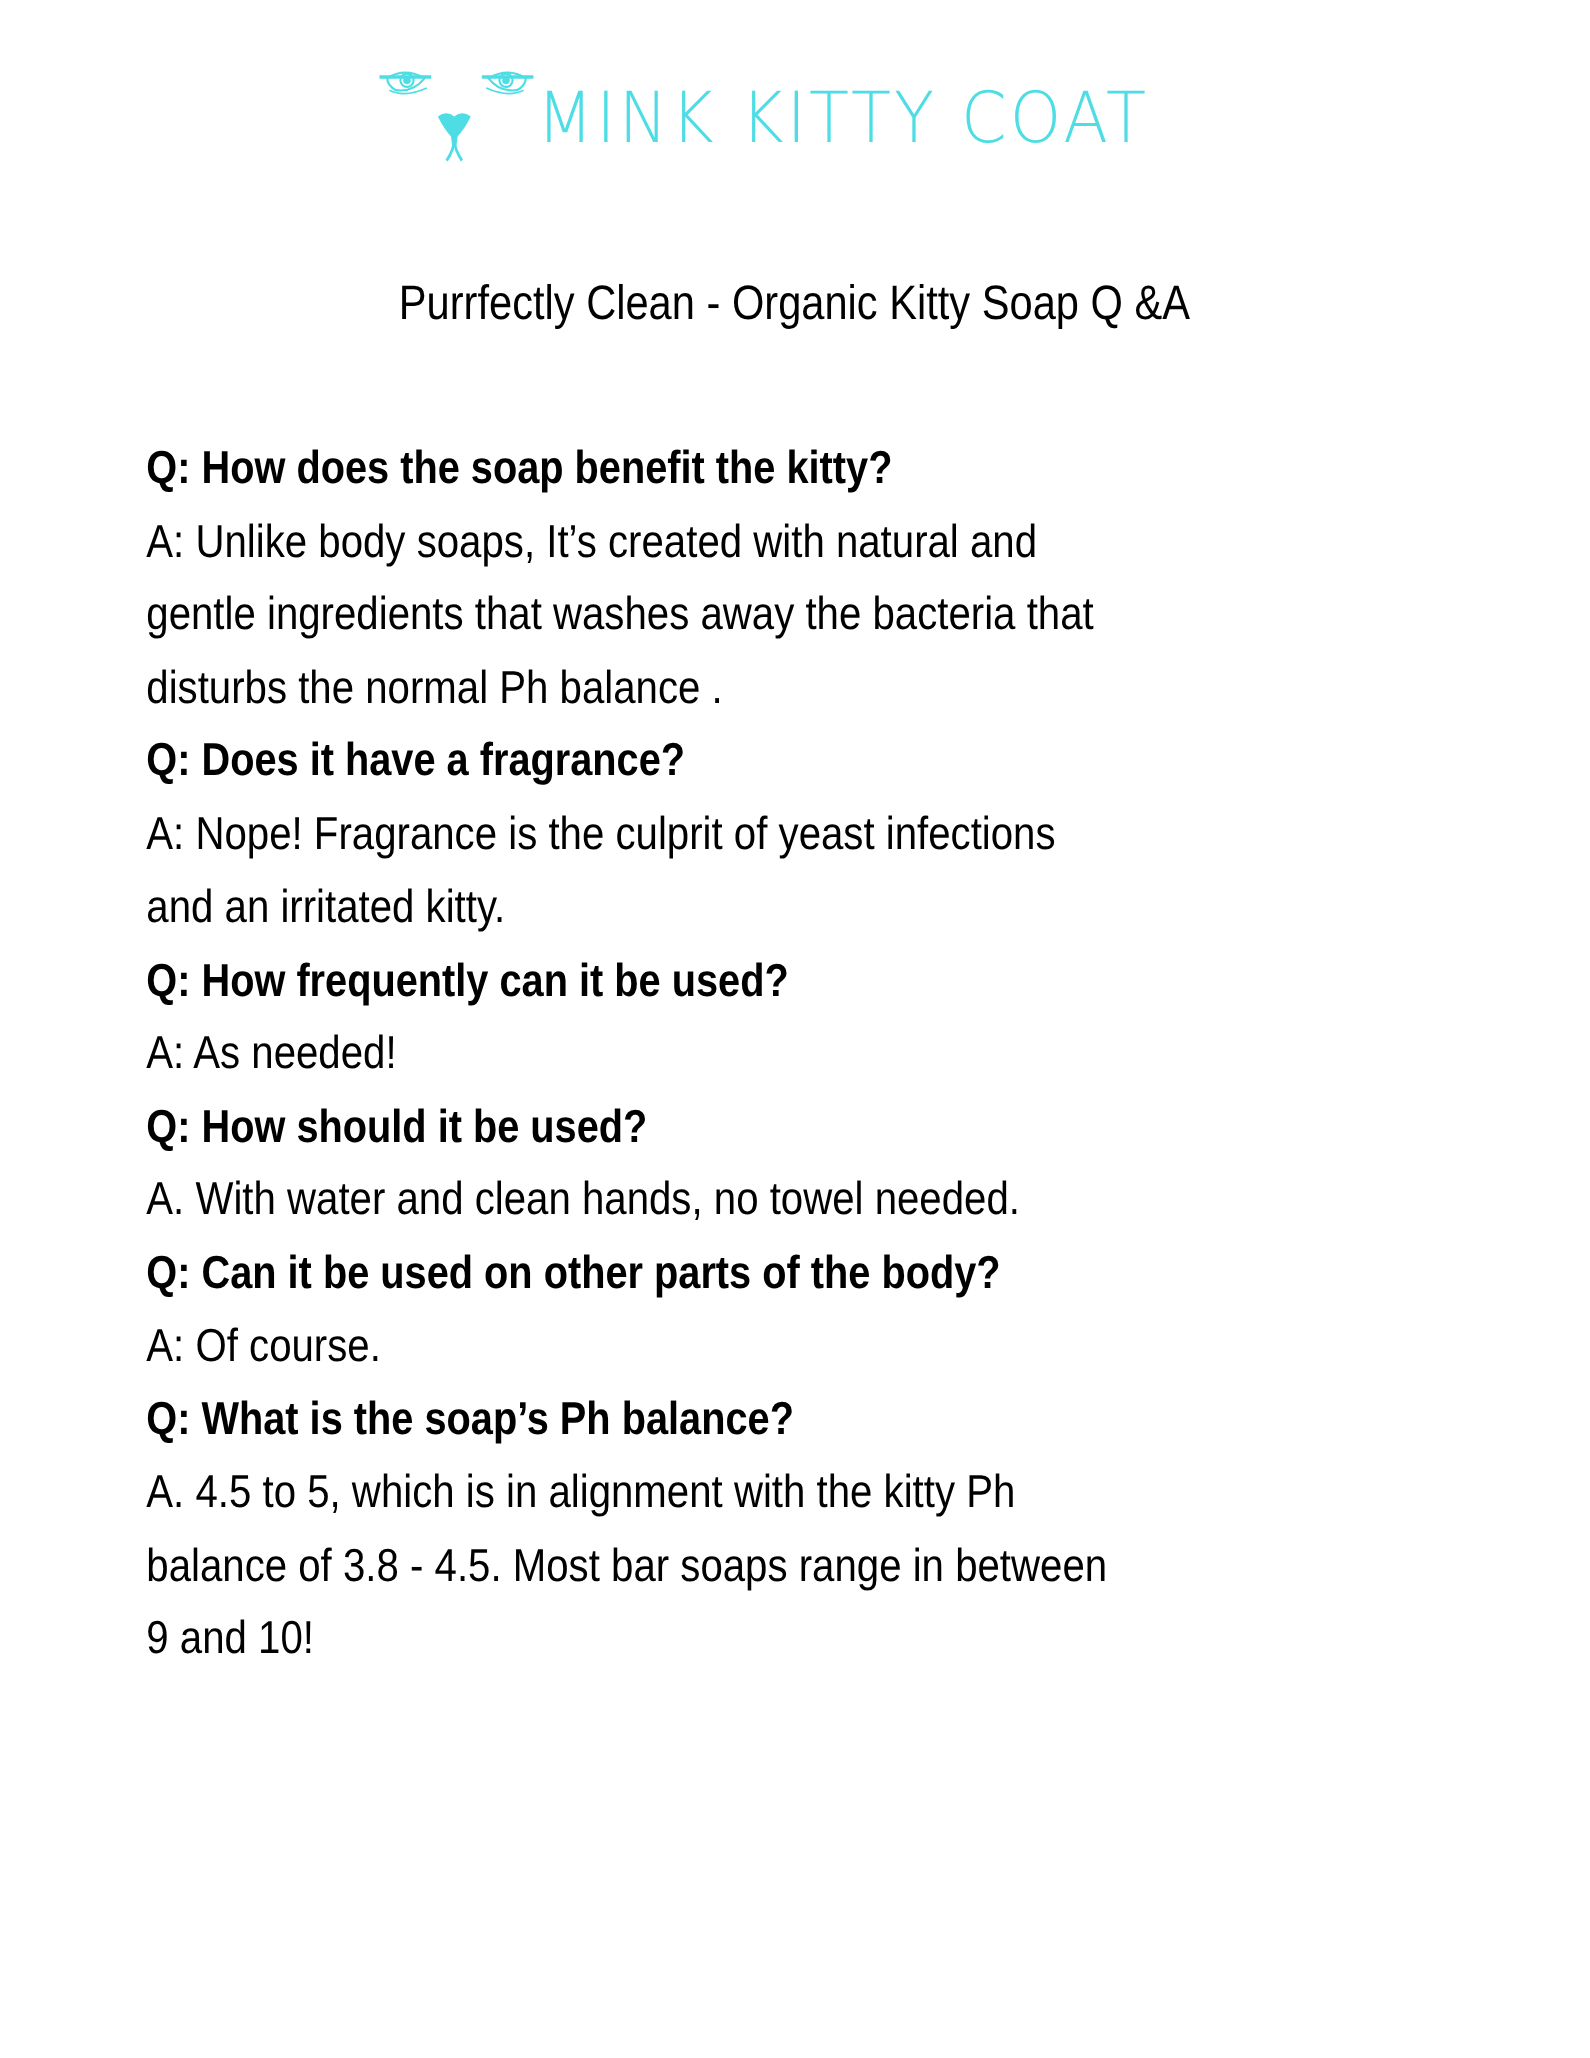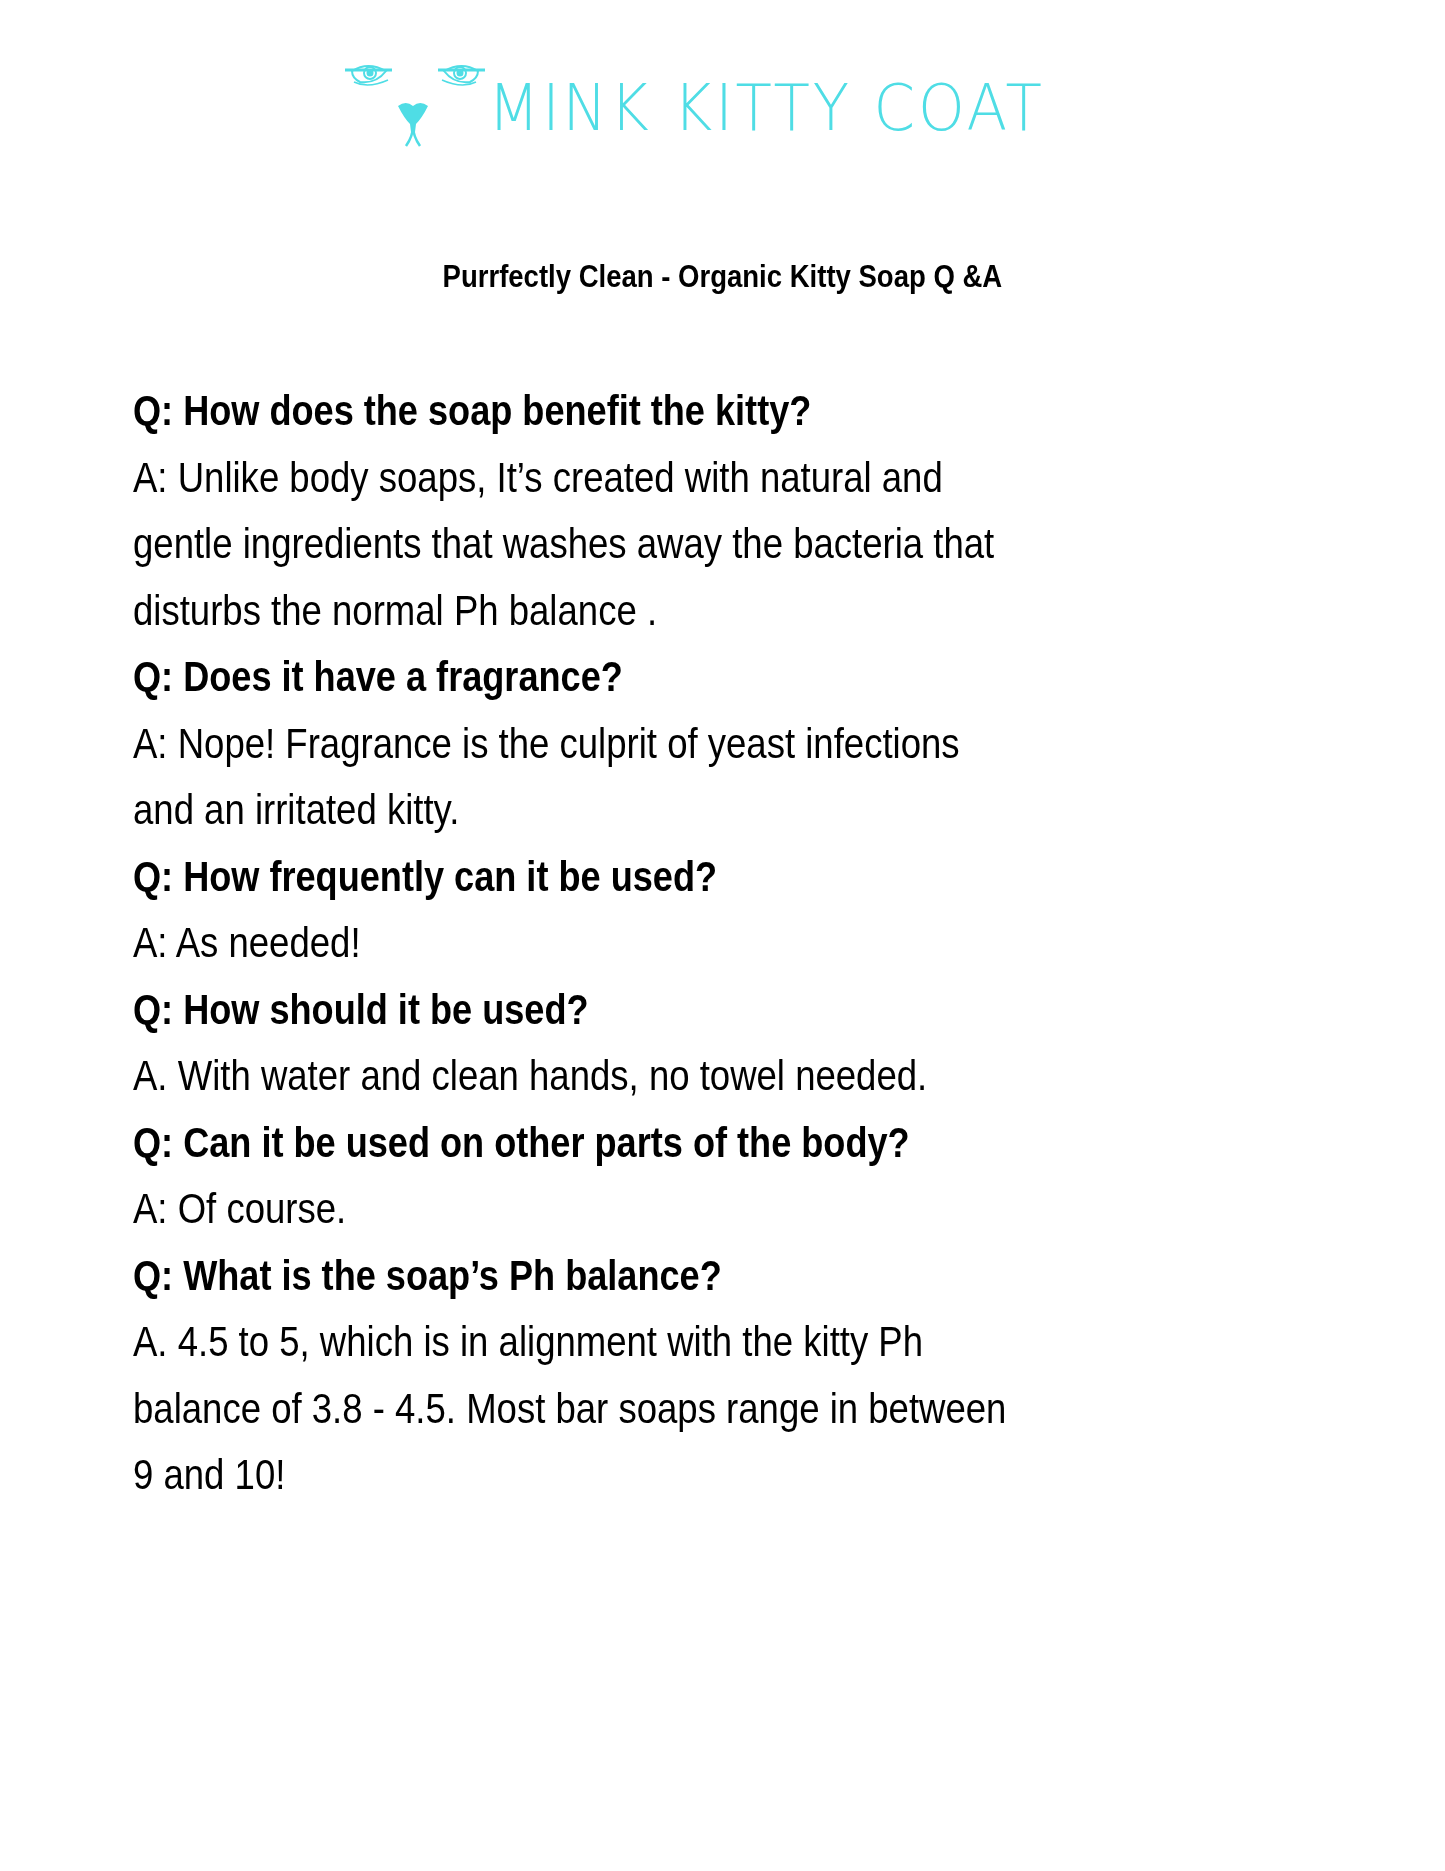--- a/index.html
+++ b/index.html
@@ -1,22 +1,22 @@
 <!DOCTYPE html>
 <html><head>
 <meta charset="utf-8">
 <style>
   html, body { margin:0; padding:0; background:#ffffff; }
   body { width:1445px; height:1871px; position:relative; overflow:hidden; font-family:"Liberation Sans", sans-serif; color:#000; }
   .logo { position:absolute; left:340px; top:62px; width:740px; height:90px; }
   .logo svg { position:absolute; left:0; top:0; }
   .brand { position:absolute; left:148px; top:14px; font-family:"DejaVu Sans", sans-serif; font-weight:200; font-size:64px; letter-spacing:3px; color:#4fdde5; white-space:nowrap; transform-origin:left top; transform:scaleX(0.93); line-height:1; -webkit-text-stroke:0; }
-  .title { position:absolute; left:0; width:1445px; top:248px; text-align:center; font-weight:bold; font-size:32px; line-height:56px; white-space:nowrap; }
+  .title { position:absolute; left:0; width:1445px; top:248px; text-align:center; font-weight:normal; font-size:44px; line-height:56px; white-space:nowrap; }
   .title span { display:inline-block; transform:scaleX(0.86); transform-origin:center; letter-spacing:0px; }
-  .qa { position:absolute; left:133px; top:378px; width:1200px; }
+  .qa { position:absolute; left:133px; top:392px; width:1200px; }
   .line { font-size:42px; line-height:66.5px; height:66.5px; white-space:nowrap; transform-origin:left center; }
   .q { font-weight:bold; transform:scaleX(0.86); }
   .a { font-weight:normal; transform:scaleX(0.87); }
 </style>
 </head>
 <body>
 
 <div class="logo">
   <svg width="150" height="90" viewBox="0 0 150 90">
 

